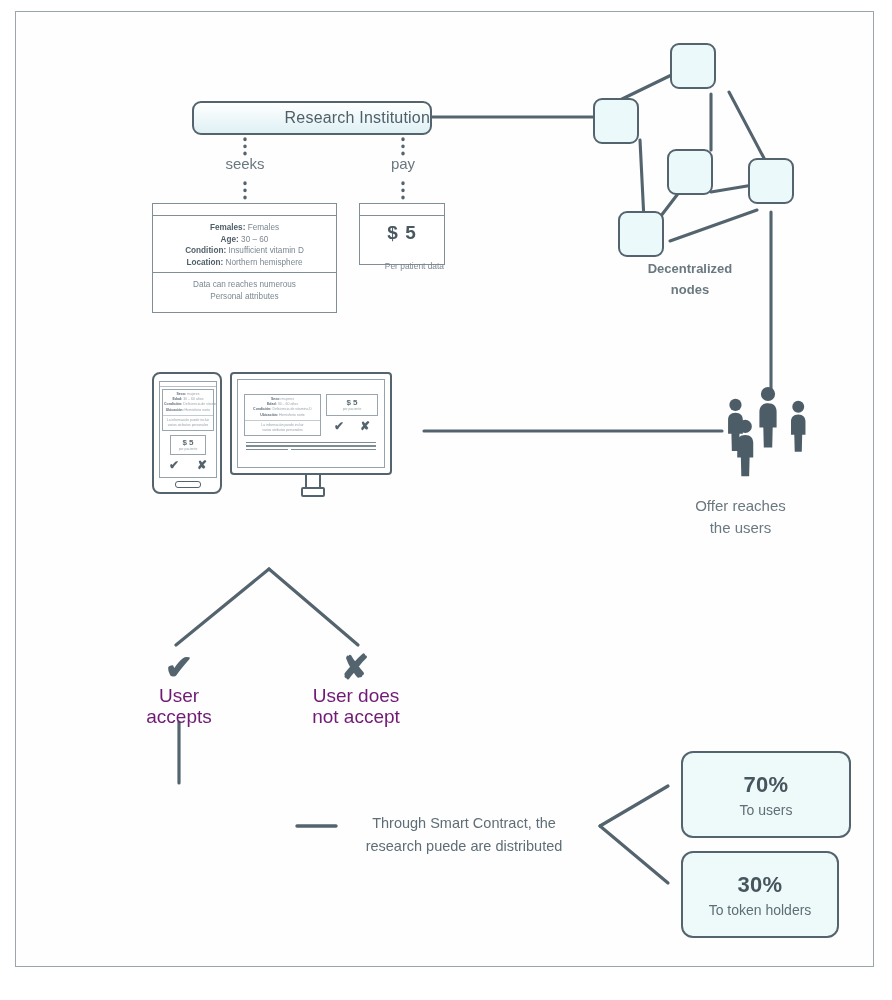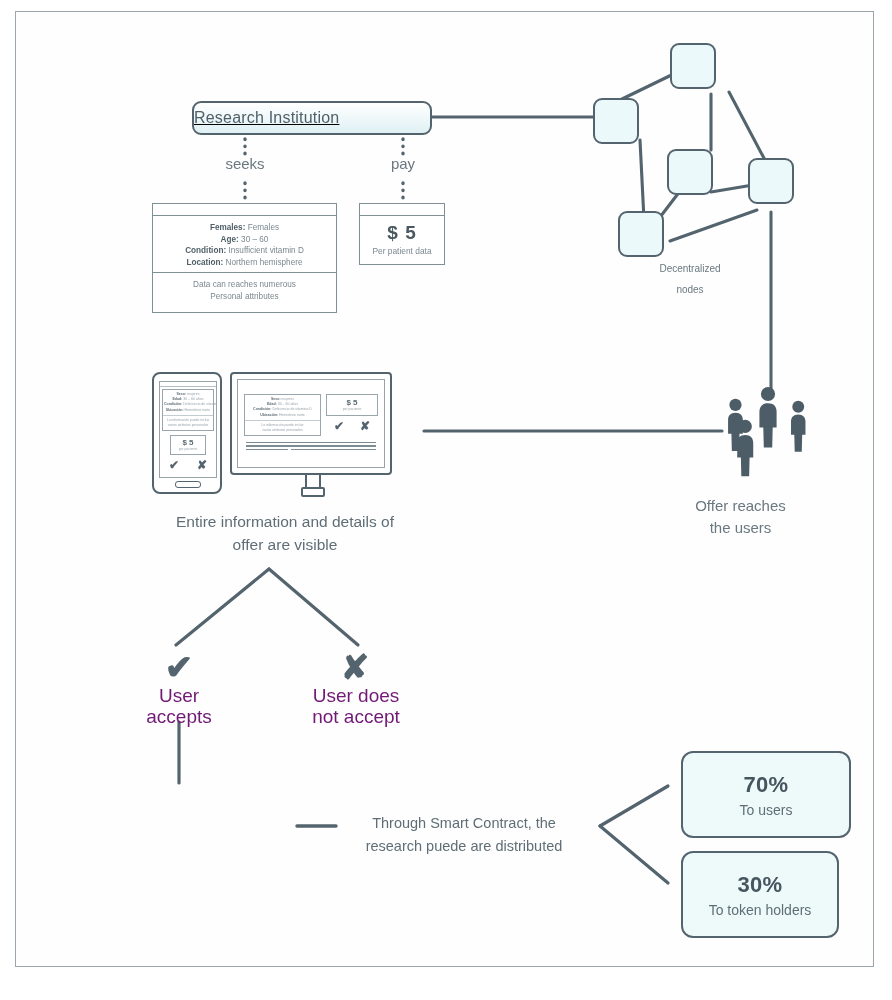--- a/index.html
+++ b/index.html
@@ -54,21 +54,21 @@
   }
 
   
   #title-box {
     left: 192px; top: 101px;
     width: 240px; height: 34px;
     border: 2px solid #54646e;
     border-radius: 9px;
     background: linear-gradient(#ffffff, #dff0f4);
     box-sizing: border-box;
-    display: flex; align-items: center; justify-content: flex-start; text-decoration: underline;
+    display: flex; align-items: center; justify-content: flex-end;
   }
   #title-box span {
     font-size: 16px;
     color: #4f5f68;
     letter-spacing: .2px;
   }
 
   .dotlabel {
     font-size: 15px;
     color: #6a7880;
@@ -114,41 +114,42 @@
     font-size: 19px;
     font-weight: bold;
     color: #4a5961;
     text-align: center;
     margin-top: 6px;
     letter-spacing: 1px;
   }
   .price-sub {
     font-size: 8.4px;
     color: #7b8890;
-    text-align: center;
-    margin-top: 2px;
+    text-align: right;
+    margin-top: 17px;
   }
 
   
   .node {
     box-sizing: border-box;
     width: 46px; height: 46px;
     border: 2px solid #54646e;
     border-radius: 9px;
     background: #ecf9fb;
     display: flex; align-items: center; justify-content: center;
     z-index: 3;
   }
   #nodes-label {
     left: 600px; top: 258px;
     width: 180px;
     text-align: center;
-    font-size: 10px;
+    font-size: 13px;
     color: #6a7880;
     line-height: 21px;
+    font-weight: bold;
   }
 
   
   #phone {
     left: 152px; top: 372px;
     width: 70px; height: 122px;
     box-sizing: border-box;
     border: 2.2px solid #54646e;
     border-radius: 8px;
     background: #ffffff;
@@ -530,24 +531,20 @@
         <div style="display:flex;gap:3px;">
           <div style="flex:1;height:1.5px;background:#7d8b93;"></div>
           <div style="flex:2;height:1.5px;background:#7d8b93;"></div>
         </div>
       </div>
     </div>
   </div>
   <div id="monitor-neck" class="abs"></div>
   <div id="monitor-base" class="abs"></div>
 
-  <div id="devices-caption" class="abs">
-    <div>Entire information and details of</div>
-    <div>offer are visible</div>
-  </div>
 
   <div id="users-caption" class="abs">
     <div>Offer reaches</div>
     <div>the users</div>
   </div>
 
   <div id="accept-mark" class="abs" style="font-size:34px;color:#54646e;font-weight:bold;line-height:34px;">✔</div>
   <div id="reject-mark" class="abs" style="font-size:34px;color:#54646e;font-weight:bold;line-height:34px;">✘</div>
 
   <div id="accept-label" class="abs decide-label">

